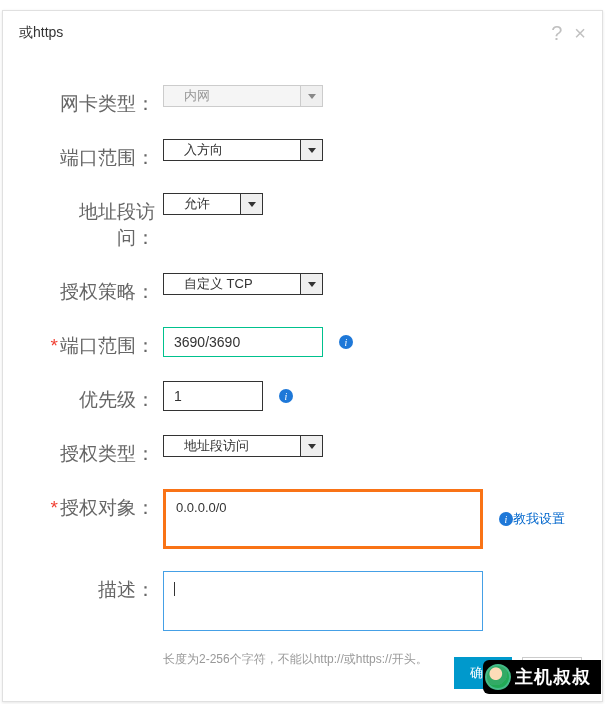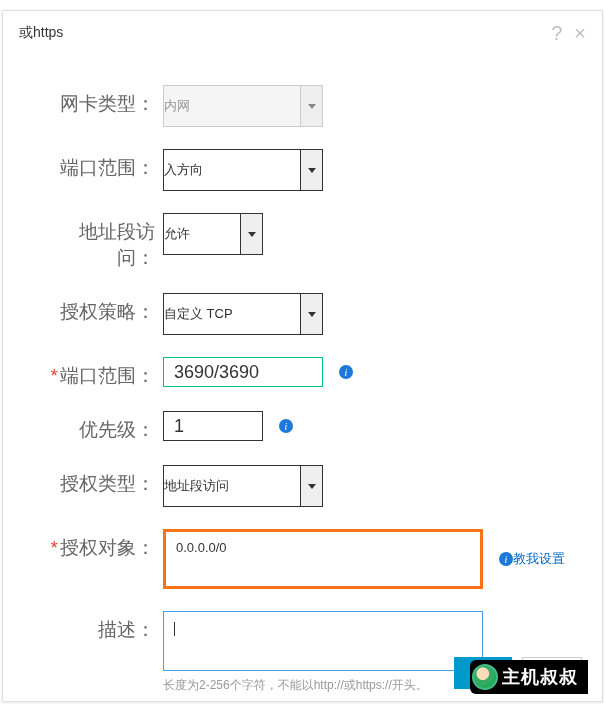--- a/index.html
+++ b/index.html
@@ -65,26 +65,26 @@
       margin-right: 2px;
     }
     .form-control {
       flex: 0 0 auto;
       display: flex;
       align-items: center;
     }
     .select-box {
       position: relative;
       width: 160px;
-      height: 42px;
+      height: 22px;
       border: 1px solid #333;
       background: #fff;
       display: flex;
       align-items: center;
-      padding-left: 0;
+      padding-left: 20px;
       font-size: 13px;
       color: #333;
       cursor: pointer;
     }
     .select-box.disabled {
       border: 1px solid #ccc;
       background: #f5f5f5;
       color: #999;
       cursor: not-allowed;
     }
@@ -102,21 +102,21 @@
     }
     .select-box.disabled .select-arrow {
       border-left: 1px solid #ccc;
     }
     .select-arrow svg { width: 8px; height: 5px; }
     .input-box {
       width: 160px;
       height: 30px;
       border: 1px solid #333;
       padding: 0 10px;
-      font-size: 18px;
+      font-size: 14px;
       color: #333;
       font-family: inherit;
       outline: none;
     }
     .input-highlight {
       border: 1px solid #00c18d;
     }
     .textarea-box {
       width: 320px;
       height: 60px;
@@ -150,21 +150,21 @@
       cursor: pointer;
     }
     .teach-link {
       color: #06c;
       font-size: 13px;
       cursor: pointer;
     }
     .hint-text {
       color: #999;
       font-size: 12px;
-      margin-top: 6px;
+      margin-top: 20px;
     }
     .desc-block { width: 320px; }
     .modal-footer {
       position: absolute;
       bottom: 0;
       right: 0;
       left: 0;
       padding: 12px 20px;
       display: flex;
       justify-content: flex-end;
@@ -183,21 +183,21 @@
       background: #fff;
       color: #333;
       border: 1px solid #ccc;
       padding: 6px 16px;
       font-size: 13px;
       cursor: pointer;
       font-family: inherit;
     }
     .watermark {
       position: absolute;
-      right: 17px;
+      right: 4px;
       bottom: 10px;
       background: #000;
       color: #fff;
       padding: 4px 10px 4px 2px;
       border-radius: 6px 0 0 6px;
       display: flex;
       align-items: center;
       gap: 4px;
       font-size: 18px;
       font-weight: bold;

